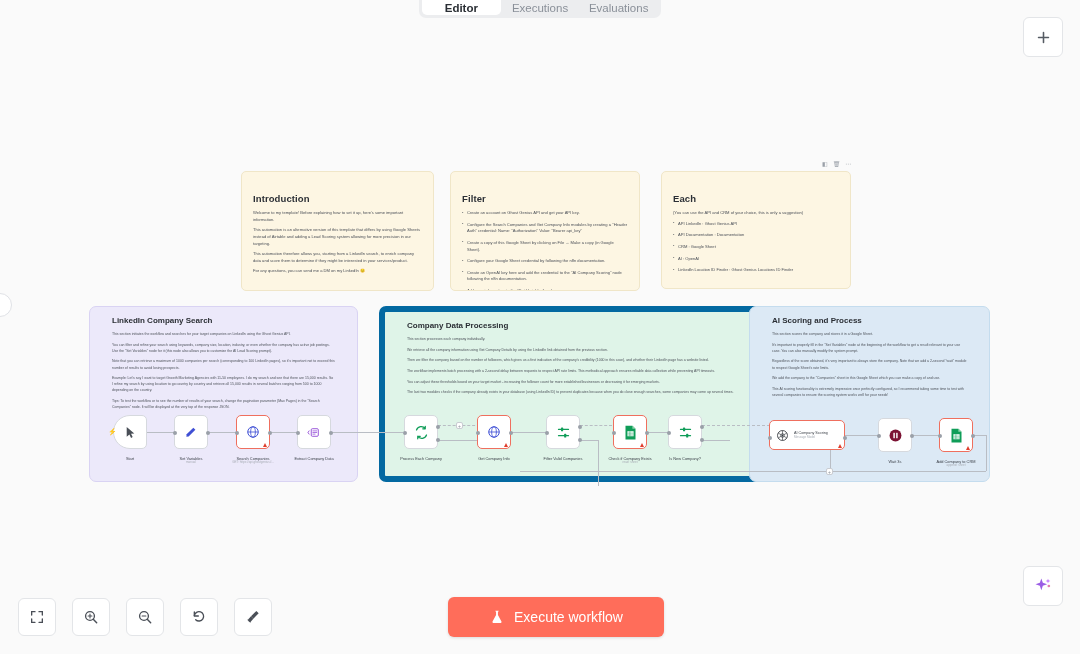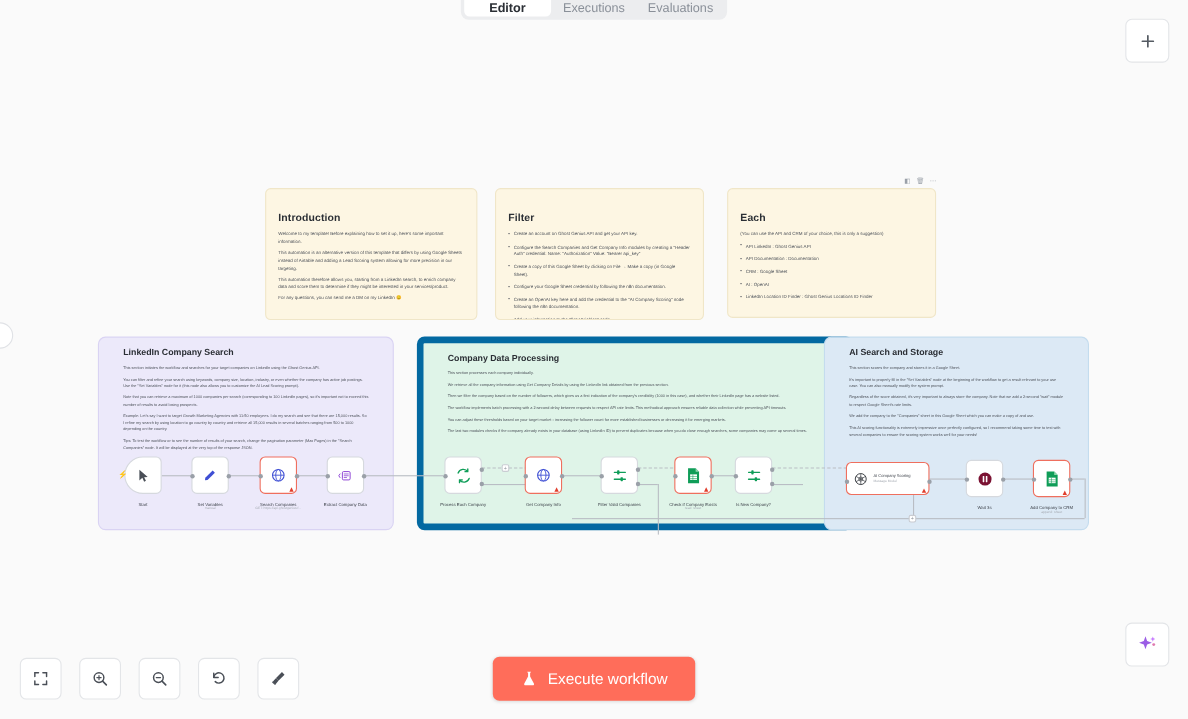--- a/index.html
+++ b/index.html
@@ -129,21 +129,21 @@
     background: #fff; border-radius: 2px; color: #8a9099; font-size: 5px;
     display: flex; align-items: center; justify-content: center;
   }
   .bolt { position: absolute; left: -6px; top: 12px; color: #f0584a; font-size: 7px; }
 
   
   #canvas-toolbar { position: absolute; left: 18px; top: 598px; display: flex; gap: 16px; }
   #canvas-toolbar .sqbtn { width: 38px; height: 38px; }
 
   #execute-workflow-button {
-    position: absolute; left: 448px; top: 597px; width: 184px; height: 40px;
+    position: absolute; left: 448px; top: 597px; width: 216px; height: 40px;
     background: #ff6d5a; border: none; border-radius: 6px; color: #fff;
     font-size: 14px; font-family: "Liberation Sans", sans-serif;
     display: flex; align-items: center; justify-content: center; gap: 9px;
     cursor: pointer; box-shadow: 0 1px 3px rgba(0,0,0,.12);
   }
   svg { display: block; }
 </style>
 </head>
 <body>
 
@@ -220,21 +220,21 @@
   <h2>Company Data Processing</h2>
   <p>This section processes each company individually.</p>
   <p>We retrieve all the company information using Get Company Details by using the LinkedIn link obtained from the previous section.</p>
   <p>Then we filter the company based on the number of followers, which gives us a first indication of the company's credibility (1000 in this case), and whether their LinkedIn page has a website listed.</p>
   <p>The workflow implements batch processing with a 2-second delay between requests to respect API rate limits. This methodical approach ensures reliable data collection while preventing API timeouts.</p>
   <p>You can adjust these thresholds based on your target market - increasing the follower count for more established businesses or decreasing it for emerging markets.</p>
   <p>The last two modules checks if the company already exists in your database (using LinkedIn ID) to prevent duplicates because when you do close enough searches, some companies may come up several times.</p>
 </div>
 
 <div class="group" id="group-ai">
-  <h2>AI Search and Storage</h2>
+  <h2>AI Scoring and Process</h2>
   <p>This section scores the company and stores it in a Google Sheet.</p>
   <p>It's important to properly fill in the "Set Variables" node at the beginning of the workflow to get a result relevant to your use case. You can also manually modify the system prompt.</p>
   <p>Regardless of the score obtained, it's very important to always store the company. Note that we add a 2-second "wait" module to respect Google Sheet's rate limits.</p>
   <p>We add the company to the "Companies" sheet in this Google Sheet which you can make a copy of and use.</p>
   <p>This AI scoring functionality is extremely impressive once perfectly configured, so I recommend taking some time to test with several companies to ensure the scoring system works well for your needs!</p>
 </div>
 
 <div class="edge" style="left:147px; top:432px; width:44px;"></div>
 <div class="edge" style="left:208px; top:432px; width:45px;"></div>
 <div class="edge" style="left:270px; top:432px; width:43px;"></div>

